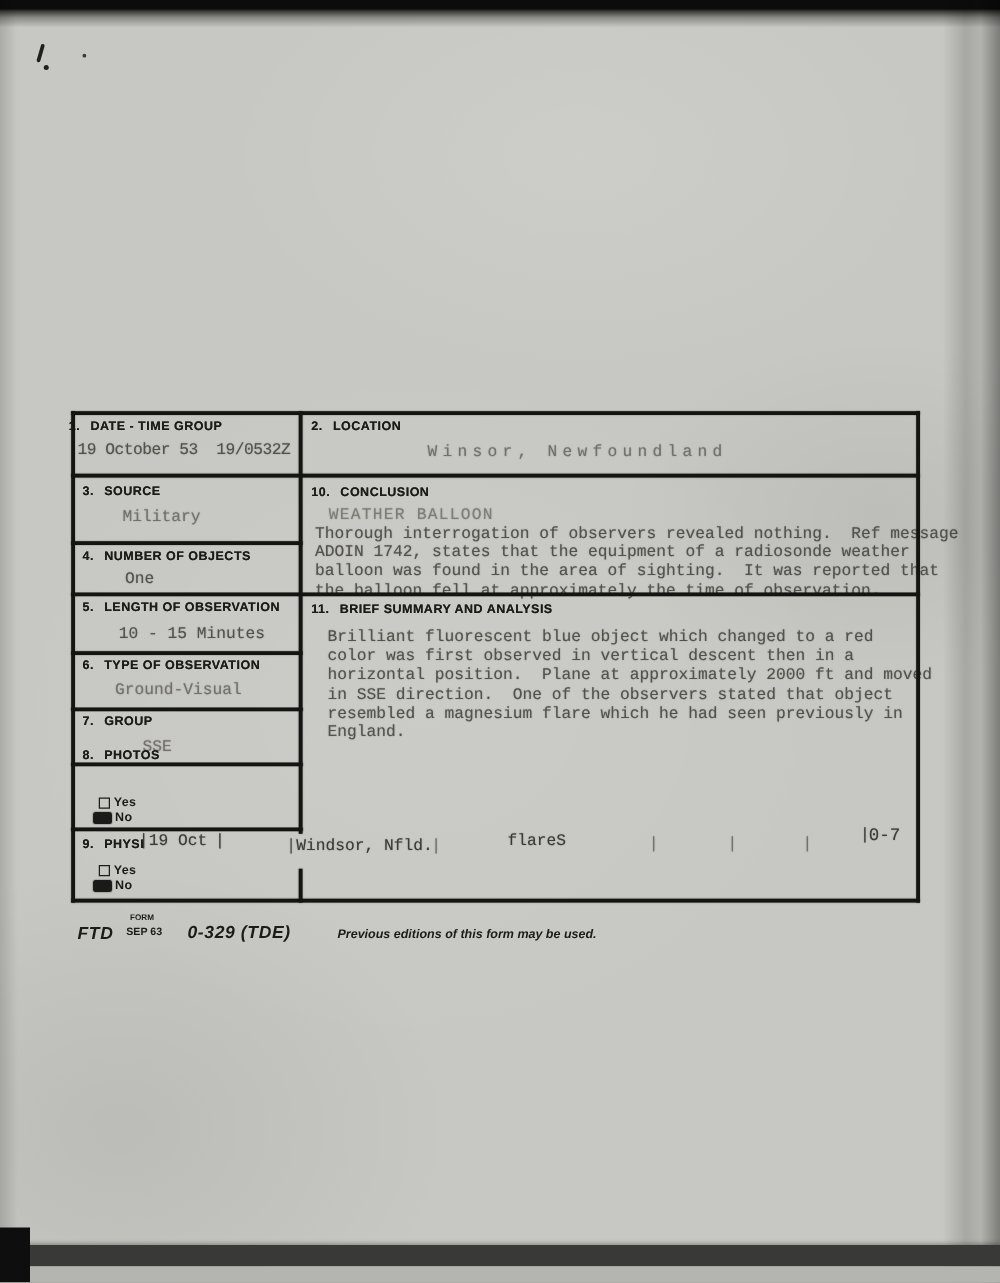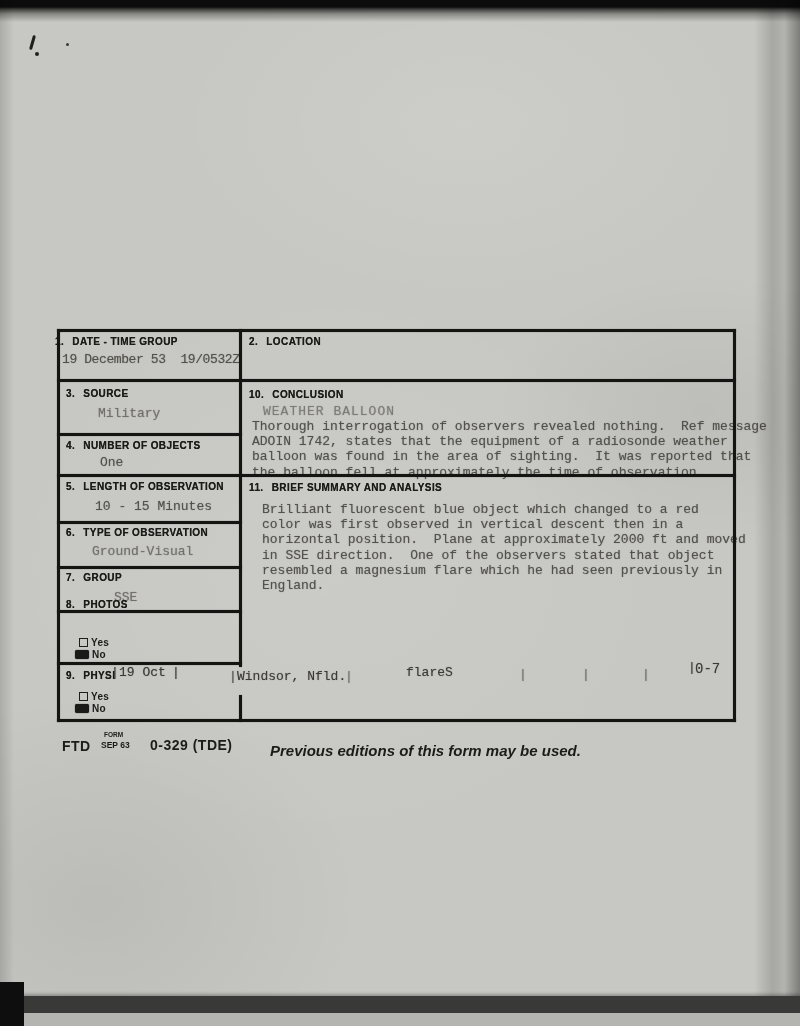--- a/index.html
+++ b/index.html
@@ -49,46 +49,47 @@
   .cb-x{width:14px;height:9px;background:#1a1a18;border-radius:2px;display:inline-block;
     box-shadow:0 0 1px #000;}
   .cb-label{font-size:10px;font-weight:700;color:#1b1b19;letter-spacing:0.3px;}
   
   .watermark{position:absolute;left:293px;top:500px;font-size:27px;font-weight:700;
     letter-spacing:0.5px;color:#eceade;
     -webkit-text-stroke:6px #54524c;paint-order:stroke fill;opacity:0.92;
     text-shadow:0 0 2px rgba(60,58,52,0.6);}
   
   .ft{position:absolute;font-weight:700;color:#1b1b19;white-space:nowrap;}
-  .ft-big{font-size:14px;letter-spacing:0.5px;}
+  .ft-big{font-size:14px;letter-spacing:0.5px;font-style:italic;}
   .ft-tiny{font-size:6.5px;}
   .ft-small{font-size:8.5px;}
-  .ft-note{font-size:15px;font-style:italic;}
+  .ft-note{font-size:10px;font-style:italic;}
 </style>
 </head>
 <body>
 
 <div class="scan">
 
   <div class="stains"></div>
 
   <div class="pen-stroke"></div>
   <div class="pen-dot1"></div>
   <div class="pen-dot2"></div>
 
   <div class="fieldhead" style="left:55px;top:336px">
     <span class="fnum">1.</span>
     <span>DATE - TIME GROUP</span>
   </div>
-  <div class="typed t-mid" style="left:62px;top:352px;letter-spacing:-0.4px">19 December 53  19/0532Z</div>
+  <div class="typed t-mid" style="left:62px;top:352px;letter-spacing:-0.4px">19 October 53  19/0532Z</div>
 
   <div class="fieldhead" style="left:249px;top:336px">
     <span class="fnum">2.</span>
     <span>LOCATION</span>
   </div>
+  <div class="typed t-faint" style="left:342px;top:354px;letter-spacing:4.2px">Winsor, Newfoundland</div>
 
   <div class="fieldhead" style="left:66px;top:388px">
     <span class="fnum">3.</span>
     <span>SOURCE</span>
   </div>
   <div class="typed t-faint" style="left:98px;top:406px">Military</div>
 
   <div class="fieldhead" style="left:66px;top:440px">
     <span class="fnum">4.</span>
     <span>NUMBER OF OBJECTS</span>

